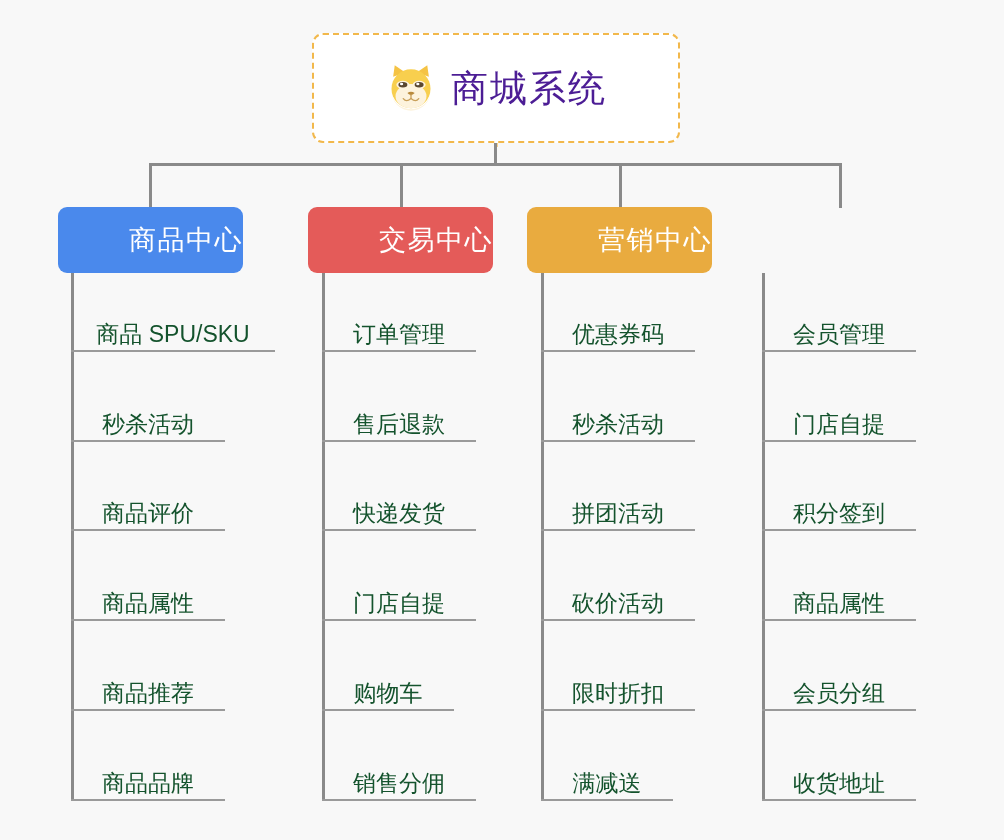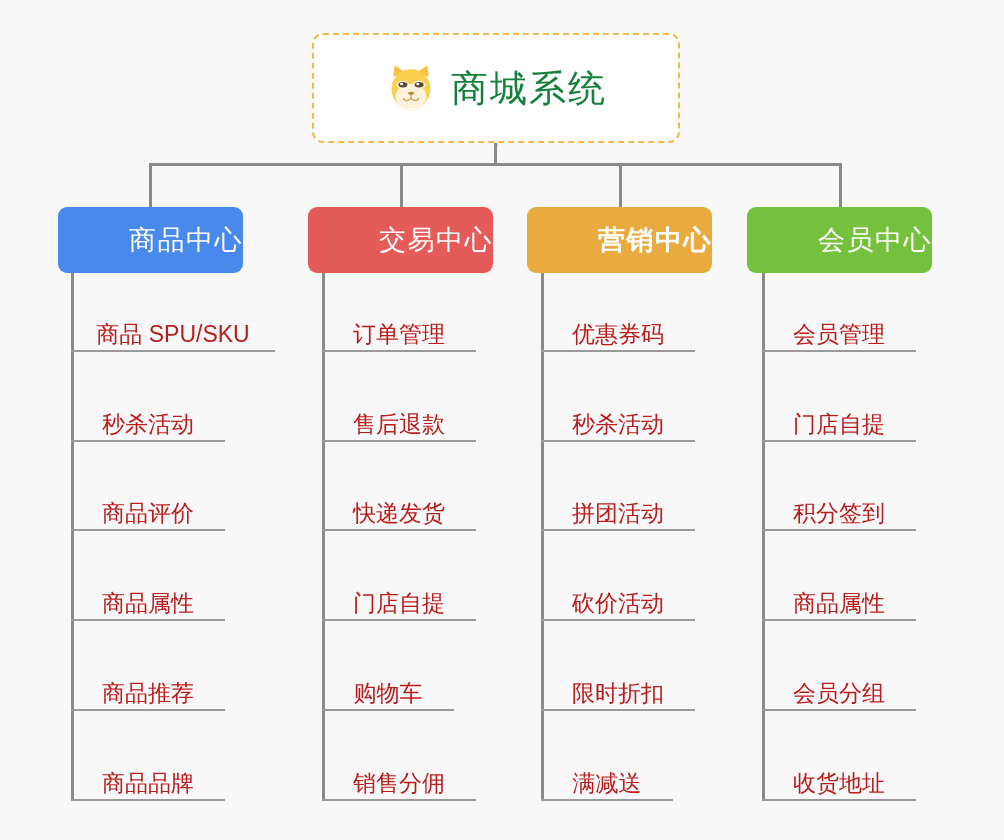--- a/index.html
+++ b/index.html
@@ -30,21 +30,21 @@
     border: 2px dashed #f2b84b;
     border-radius: 11px;
     display: flex;
     align-items: center;
     justify-content: center;
     gap: 14px;
   }
 
   #root-title {
     font-size: 37px;
-    color: #15803d;
+    color: #4c1d95;
     letter-spacing: 2px;
     line-height: 1;
   }
 
   .shiba {
     position: relative;
     width: 52px;
     height: 52px;
     flex: 0 0 52px;
   }
@@ -97,21 +97,21 @@
     height: 2px;
     background: #9a9a9a;
   }
   .leaf-label {
     position: absolute;
     left: 0;
     bottom: 6px;
     width: 100%;
     text-align: center;
     font-size: 23px;
-    color: #b91c1c;
+    color: #14532d;
     line-height: 1;
     white-space: nowrap;
   }
 </style>
 </head>
 <body>
 
 <div id="stage">
 
   <div id="root-node">
@@ -208,21 +208,21 @@
   </div>
   <div class="leaf" style="left:322px; top:711px; width:132px;">
     <span class="leaf-label">购物车</span>
     <span class="leaf-rule" style="width:132px;"></span>
   </div>
   <div class="leaf" style="left:322px; top:801px; width:154px;">
     <span class="leaf-label">销售分佣</span>
     <span class="leaf-rule" style="width:154px;"></span>
   </div>
 
-  <div class="cat-box" style="left:527px; top:207px; width:185px; background:#e9ab3f;font-weight:bold;">
+  <div class="cat-box" style="left:527px; top:207px; width:185px; background:#e9ab3f;">
     <span class="cat-label">营销中心</span>
   </div>
   <div class="column-spine" style="left:541px; top:273px; height:528px;"></div>
 
   <div class="leaf" style="left:541px; top:352px; width:154px;">
     <span class="leaf-label">优惠券码</span>
     <span class="leaf-rule" style="width:154px;"></span>
   </div>
   <div class="leaf" style="left:541px; top:442px; width:154px;">
     <span class="leaf-label">秒杀活动</span>
@@ -238,23 +238,20 @@
   </div>
   <div class="leaf" style="left:541px; top:711px; width:154px;">
     <span class="leaf-label">限时折扣</span>
     <span class="leaf-rule" style="width:154px;"></span>
   </div>
   <div class="leaf" style="left:541px; top:801px; width:132px;">
     <span class="leaf-label">满减送</span>
     <span class="leaf-rule" style="width:132px;"></span>
   </div>
 
-  <div class="cat-box" style="left:747px; top:207px; width:185px; background:#75c13d;">
-    <span class="cat-label">会员中心</span>
-  </div>
   <div class="column-spine" style="left:762px; top:273px; height:528px;"></div>
 
   <div class="leaf" style="left:762px; top:352px; width:154px;">
     <span class="leaf-label">会员管理</span>
     <span class="leaf-rule" style="width:154px;"></span>
   </div>
   <div class="leaf" style="left:762px; top:442px; width:154px;">
     <span class="leaf-label">门店自提</span>
     <span class="leaf-rule" style="width:154px;"></span>
   </div>

